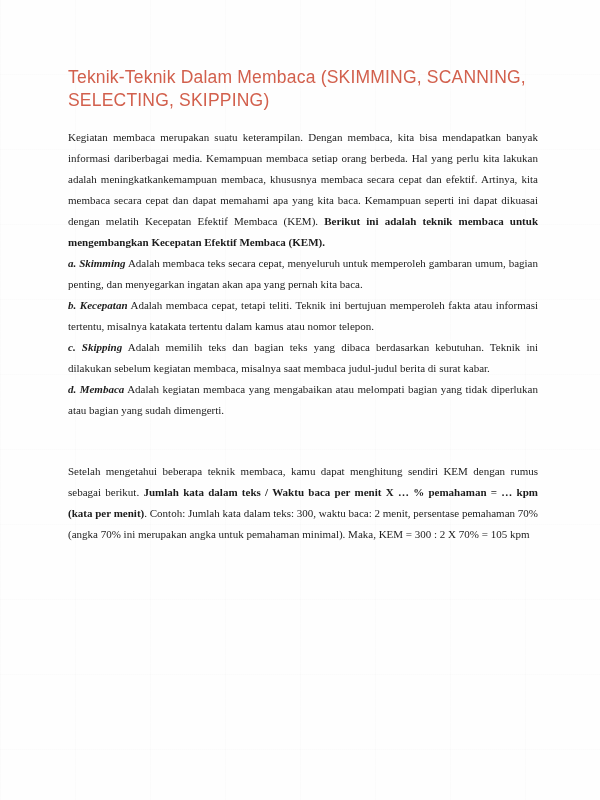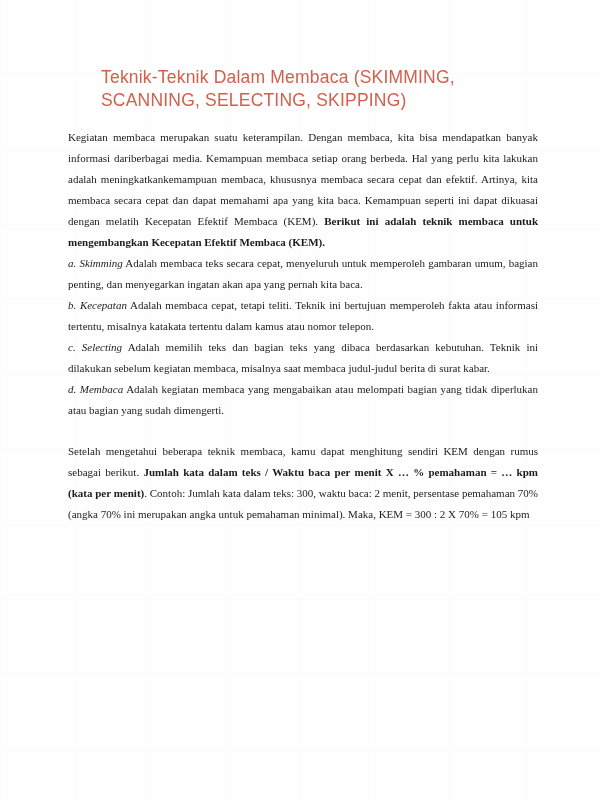--- a/index.html
+++ b/index.html
@@ -34,41 +34,41 @@
     margin: 0 0 15px 0;
   }
   .para {
     font-size: 11px;
     line-height: 21px;
     text-align: justify;
     margin: 0;
   }
   .para strong { font-weight: bold; }
   .technique-item .lead {
-    font-weight: normal;
+    font-weight: bold;
     font-style: italic;
   }
   .closing {
-    margin-top: 20px;
+    margin-top: 40px;
   }
 </style>
 </head>
 <body style="color: rgb(28, 28, 28);">
 
 <div class="page">
 
-  <h1 class="title" style="color: rgb(210, 96, 77); margin-left: 33px;">Teknik-Teknik Dalam Membaca (SKIMMING, SCANNING, SELECTING, SKIPPING)</h1>
+  <h1 class="title" style="color: rgb(210, 96, 77);">Teknik-Teknik Dalam Membaca (SKIMMING, SCANNING, SELECTING, SKIPPING)</h1>
 
   <p class="para intro"><span>Kegiatan membaca merupakan suatu keterampilan. Dengan membaca, kita bisa mendapatkan banyak informasi dariberbagai media. Kemampuan membaca setiap orang berbeda. Hal yang perlu kita lakukan adalah meningkatkankemampuan membaca, khususnya membaca secara cepat dan efektif. Artinya, kita membaca secara cepat dan dapat memahami apa yang kita baca. Kemampuan seperti ini dapat dikuasai dengan melatih Kecepatan Efektif Membaca (KEM). </span><strong>Berikut ini adalah teknik membaca untuk mengembangkan Kecepatan Efektif Membaca (KEM).</strong></p>
 
   <div>
     <p class="para technique-item"><strong class="lead">a. Skimming</strong><span> Adalah membaca teks secara cepat, menyeluruh untuk memperoleh gambaran umum, bagian penting, dan menyegarkan ingatan akan apa yang pernah kita baca.</span></p>
 
     <p class="para technique-item"><strong class="lead">b. Kecepatan</strong><span> Adalah membaca cepat, tetapi teliti. Teknik ini bertujuan memperoleh fakta atau informasi tertentu, misalnya katakata tertentu dalam kamus atau nomor telepon.</span></p>
 
-    <p class="para technique-item"><strong class="lead">c. Selecting</strong><span> Adalah memilih teks dan bagian teks yang dibaca berdasarkan kebutuhan. Teknik ini dilakukan sebelum kegiatan membaca, misalnya saat membaca judul-judul berita di surat kabar.</span></p>
+    <p class="para technique-item"><strong class="lead">c. Skipping</strong><span> Adalah memilih teks dan bagian teks yang dibaca berdasarkan kebutuhan. Teknik ini dilakukan sebelum kegiatan membaca, misalnya saat membaca judul-judul berita di surat kabar.</span></p>
 
     <p class="para technique-item"><strong class="lead">d. Membaca</strong><span> Adalah kegiatan membaca yang mengabaikan atau melompati bagian yang tidak diperlukan atau bagian yang sudah dimengerti.</span></p>
   </div>
 
   <p class="para closing"><span>Setelah mengetahui beberapa teknik membaca, kamu dapat menghitung sendiri KEM dengan rumus sebagai berikut.  </span><strong>Jumlah kata dalam teks / Waktu baca per menit X … % pemahaman = … kpm (kata per menit)</strong><span>. Contoh: Jumlah kata dalam teks: 300, waktu baca: 2 menit, persentase pemahaman 70% (angka 70% ini merupakan angka untuk pemahaman minimal). Maka, KEM = 300 : 2 X 70% = 105 kpm</span></p>
 
 </div>
 
 </body></html>

